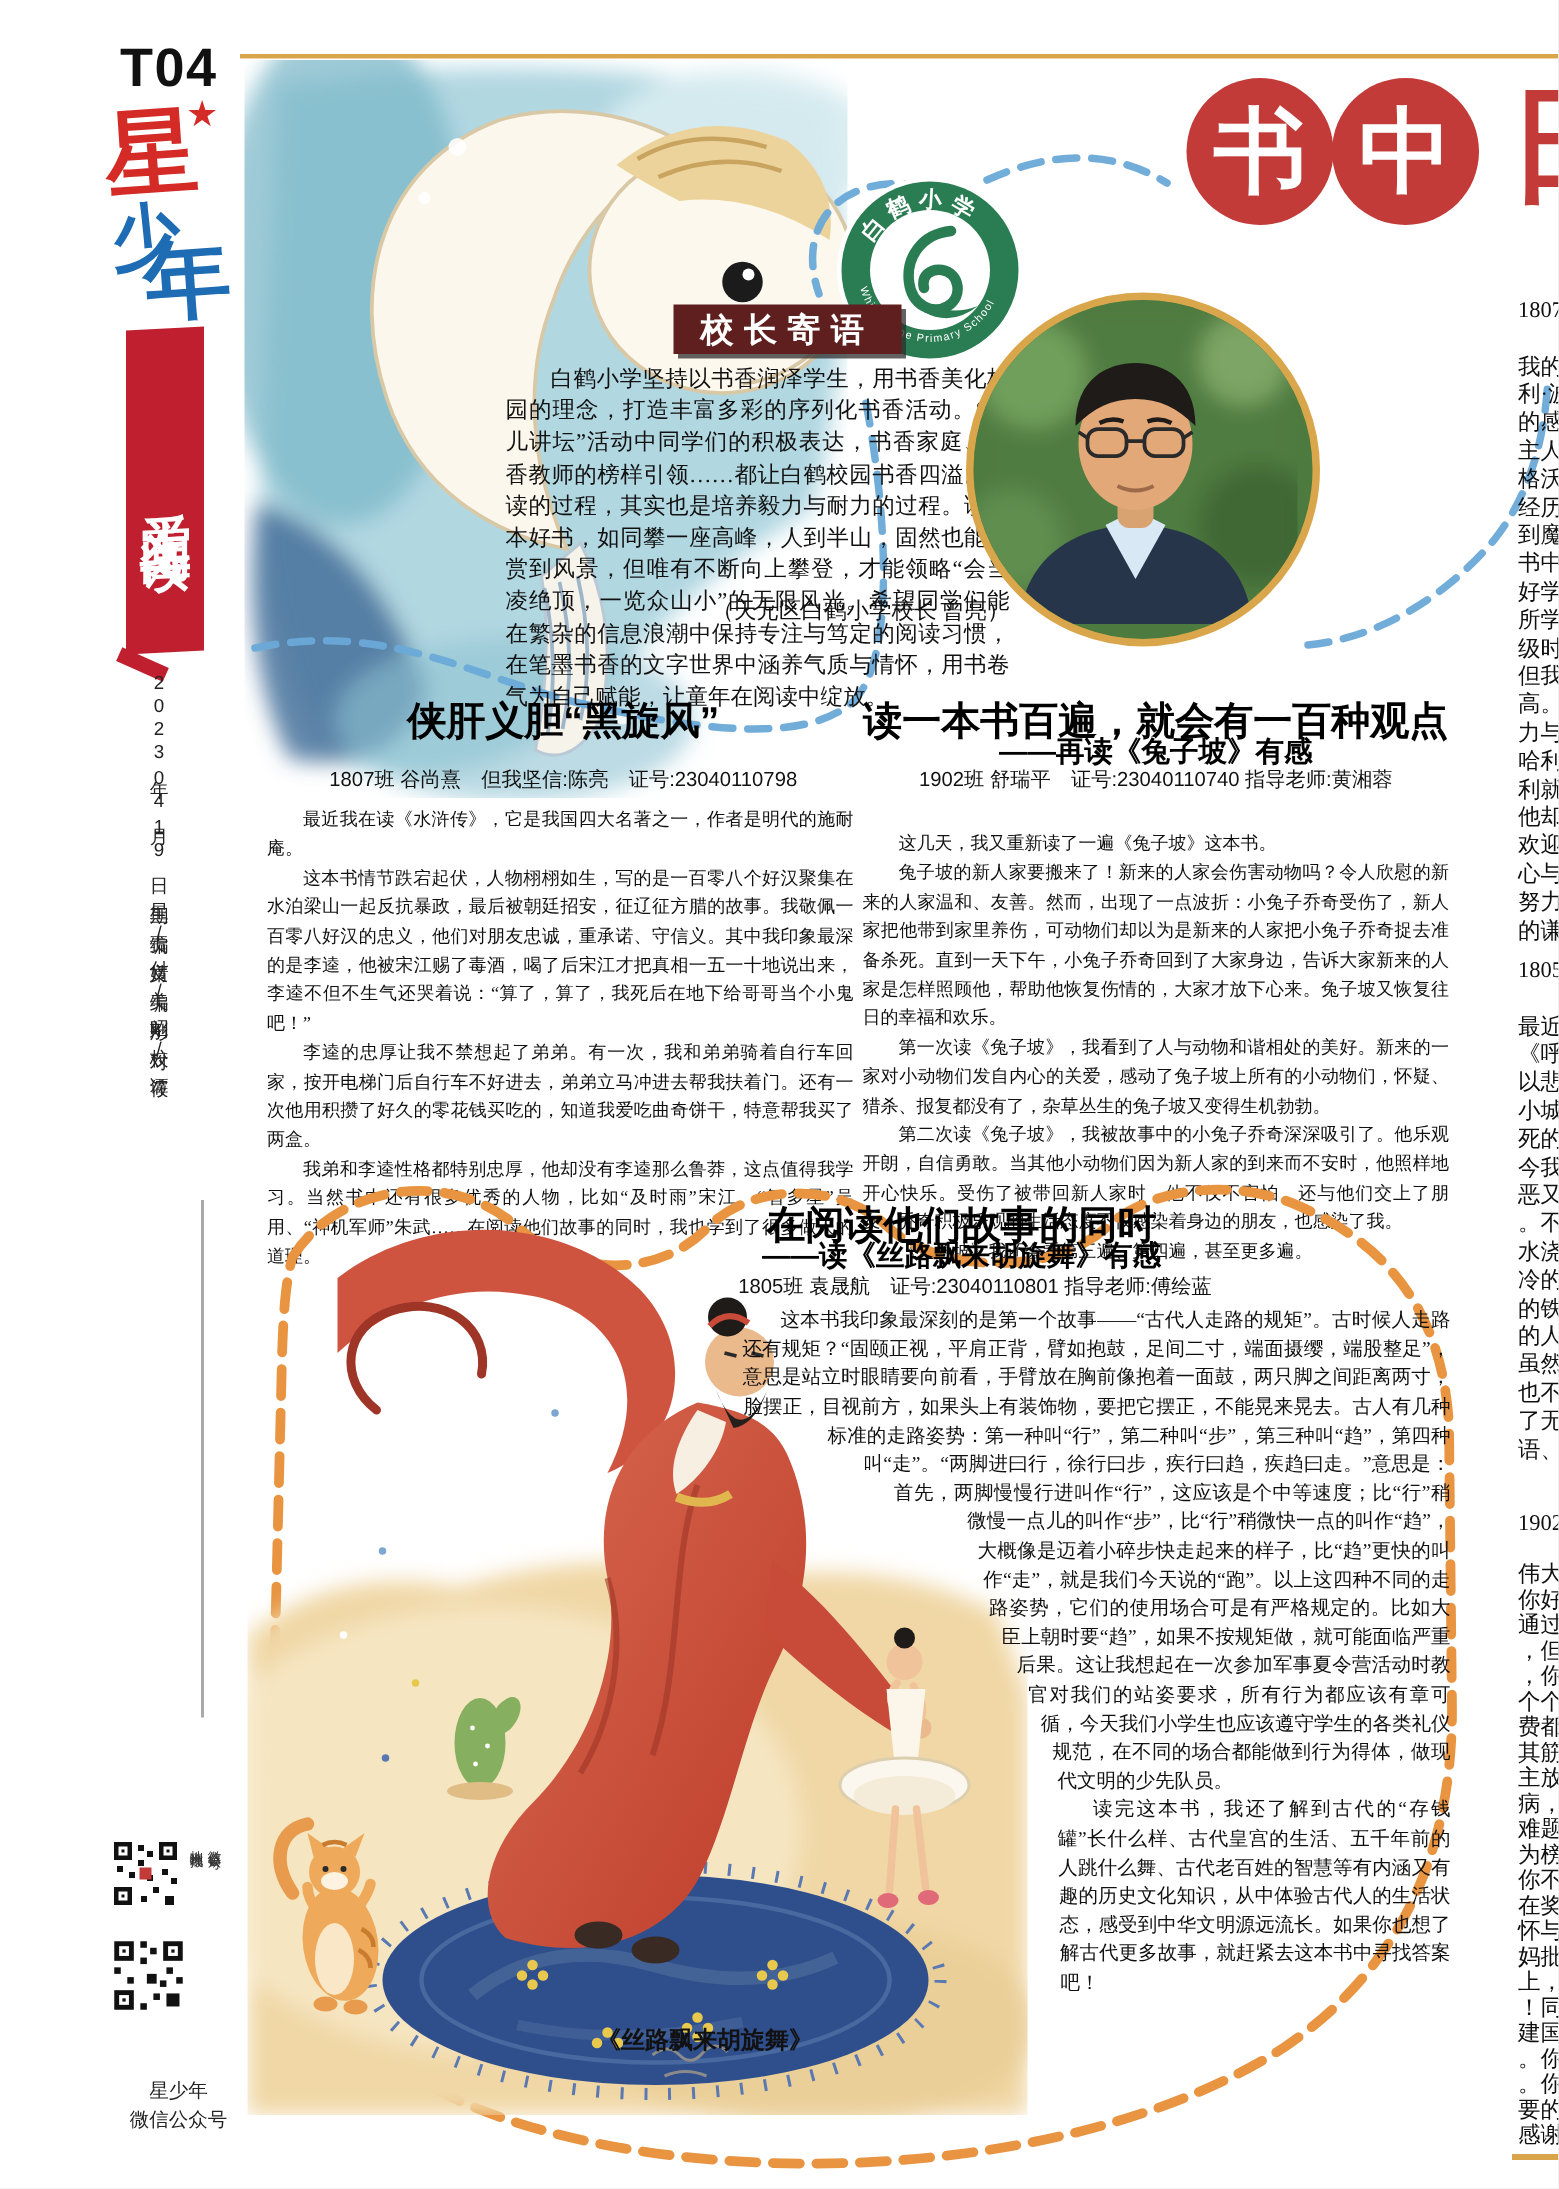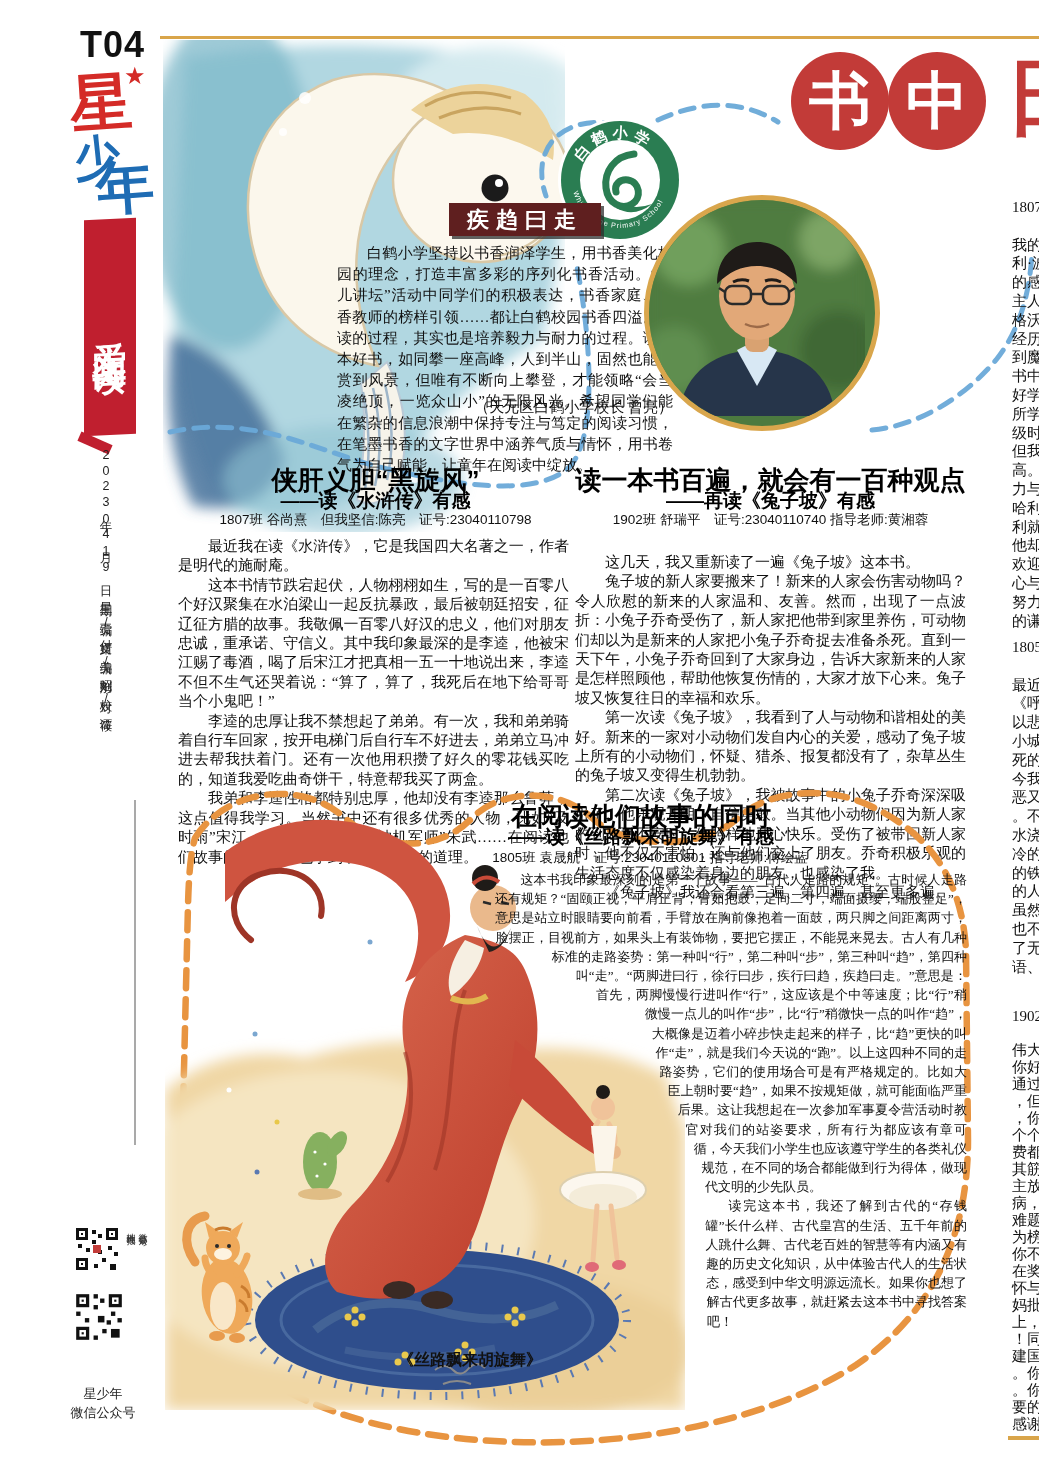--- a/index.html
+++ b/index.html
@@ -16,21 +16,21 @@
   .logo-nian{left:96px;top:158px;font-size:58px;font-weight:bold;color:#1e6cb4;transform:rotate(-4deg);line-height:1;}
   .sec-box{left:84px;top:219px;width:52px;height:216px;background:#c01f2f;transform:skewY(-3deg);
            display:flex;align-items:center;justify-content:center;}
   .sec-box span{writing-mode:vertical-rl;text-orientation:upright;color:#fff;font-weight:bold;
            font-size:34px;letter-spacing:6px;line-height:1;}
   .sec-tail{left:78px;top:438px;width:34px;height:10px;background:#c01f2f;transform:rotate(24deg);}
   .edition{left:97px;top:448px;height:370px;writing-mode:vertical-rl;text-orientation:upright;
            font-size:12.5px;letter-spacing:1.5px;color:#222;}
   .v-divider{left:134px;top:800px;width:2px;height:345px;background:#a9a9a9;}
   .qr-label-v{writing-mode:vertical-rl;text-orientation:upright;font-size:9px;color:#333;letter-spacing:1px;}
-  .qr-cap{left:64px;top:1384px;font-size:13px;color:#222;line-height:19px;text-align:center;width:78px;}
+  .qr-cap{left:80px;top:1384px;font-size:13px;color:#222;line-height:19px;text-align:center;width:78px;}
 
   
   .gold-top{left:160px;top:36px;width:879px;height:3px;background:#d9a54a;}
   .gold-bottom{left:1008px;top:1436px;width:31px;height:4px;background:#d9a54a;}
   .ban-circle{width:98px;height:98px;border-radius:50%;background:#c23b38;display:flex;
               align-items:center;justify-content:center;}
   .ban-circle span{color:#fff;font-size:62px;font-weight:bold;font-family:"Liberation Serif",serif;}
   .ban-ri{left:1005px;top:56px;font-size:84px;font-weight:bold;color:#c23b38;
           font-family:"Liberation Serif",serif;line-height:1;}
 
@@ -41,21 +41,21 @@
   .pm-text{left:337px;top:243px;width:336px;font-size:15px;line-height:21.2px;text-align:justify;
            text-indent:2em;color:#111;}
   .pm-credit{left:337px;top:398px;width:336px;font-size:15px;text-align:right;color:#111;}
   .photo-ring{left:644px;top:195px;width:226px;height:226px;border-radius:50%;border:5px solid #d9a64c;
               overflow:hidden;background:#4c7a3f;}
 
   
   .a-title{font-size:26px;font-weight:bold;text-align:center;color:#000;}
   .a-sub{font-size:19px;font-weight:bold;text-align:center;color:#000;}
   .a-byline{font-size:13.5px;text-align:center;color:#111;}
-  .a-body{font-size:15px;line-height:19.4px;text-align:justify;color:#101010;}
+  .a-body{font-size:12px;line-height:19.4px;text-align:justify;color:#101010;}
   .a-body p{margin:0;text-indent:2em;}
   .a1-t{left:188px;top:463px;width:375px;}
   .a1-s{left:188px;top:488px;width:375px;}
   .a1-b{left:188px;top:511px;width:375px;}
   .a1-body{left:178px;top:537px;width:391px;}
   .a2-t{left:575px;top:463px;width:391px;}
   .a2-s{left:575px;top:488px;width:391px;}
   .a2-b{left:575px;top:511px;width:391px;}
   .a2-body{left:575px;top:537px;width:391px;margin-top:16px;}
   .a3-t{left:455px;top:799px;width:372px;}
@@ -138,21 +138,21 @@
   </svg>
 
   <div class="abs ban-circle" style="left:791px;top:52px;">
     <span>书</span>
   </div>
   <div class="abs ban-circle" style="left:888px;top:52px;">
     <span>中</span>
   </div>
   <div class="abs ban-ri">日</div>
 
-  <div class="abs pm-label">疾趋曰走</div>
+  <div class="abs pm-label">校长寄语</div>
   <div class="abs pm-text serif">白鹤小学坚持以书香润泽学生，用书香美化校园的理念，打造丰富多彩的序列化书香活动。“少儿讲坛”活动中同学们的积极表达，书香家庭、书香教师的榜样引领……都让白鹤校园书香四溢。阅读的过程，其实也是培养毅力与耐力的过程。读一本好书，如同攀一座高峰，人到半山，固然也能欣赏到风景，但唯有不断向上攀登，才能领略“会当凌绝顶，一览众山小”的无限风光。希望同学们能在繁杂的信息浪潮中保持专注与笃定的阅读习惯，在笔墨书香的文字世界中涵养气质与情怀，用书卷气为自己赋能，让童年在阅读中绽放。</div>
   <div class="abs pm-credit serif">（天元区白鹤小学校长 曾亮）</div>
 
   <div class="abs photo-ring">
     <svg width="216" height="216" viewBox="0 0 216 216">
       <g filter="url(#soft)">
         <rect x="0" y="0" width="216" height="216" fill="#4f7c40"></rect>
         <circle cx="40" cy="50" r="36" fill="#7fae66" opacity="0.7"></circle>
         <circle cx="180" cy="40" r="30" fill="#9cc27e" opacity="0.6"></circle>
         <circle cx="190" cy="150" r="40" fill="#39602f" opacity="0.7"></circle>
@@ -167,21 +167,20 @@
         <rect x="76" y="86" width="26" height="18" rx="7"></rect>
         <rect x="114" y="86" width="26" height="18" rx="7"></rect>
         <path d="M102,94 L114,94 M76,92 L70,88 M140,92 L146,88"></path>
       </g>
       <path d="M84,82 Q92,78 100,81 M116,81 Q124,78 132,82" stroke="#1f1b18" stroke-width="3" fill="none"></path>
       <path d="M96,124 Q108,130 120,124" stroke="#9c6a48" stroke-width="2.5" fill="none"></path>
     </svg>
   </div>
 
   <div class="abs a-title a1-t">侠肝义胆“黑旋风”</div>
-  <div class="abs a-sub a1-s">——读《水浒传》有感</div>
   <div class="abs a-byline a1-b">1807班 谷尚熹　但我坚信:陈亮　证号:23040110798</div>
   <div class="abs a-body a1-body serif">
     <p>最近我在读《水浒传》，它是我国四大名著之一，作者是明代的施耐庵。</p>
     <p>这本书情节跌宕起伏，人物栩栩如生，写的是一百零八个好汉聚集在水泊梁山一起反抗暴政，最后被朝廷招安，征辽征方腊的故事。我敬佩一百零八好汉的忠义，他们对朋友忠诚，重承诺、守信义。其中我印象最深的是李逵，他被宋江赐了毒酒，喝了后宋江才把真相一五一十地说出来，李逵不但不生气还哭着说：“算了，算了，我死后在地下给哥哥当个小鬼吧！”</p>
     <p>李逵的忠厚让我不禁想起了弟弟。有一次，我和弟弟骑着自行车回家，按开电梯门后自行车不好进去，弟弟立马冲进去帮我扶着门。还有一次他用积攒了好久的零花钱买吃的，知道我爱吃曲奇饼干，特意帮我买了两盒。</p>
     <p>我弟和李逵性格都特别忠厚，他却没有李逵那么鲁莽，这点值得我学习。当然书中还有很多优秀的人物，比如“及时雨”宋江、“智多星”吴用、“神机军师”朱武……在阅读他们故事的同时，我也学到了很多做人的道理。</p>
   </div>
 
   <div class="abs a-title a2-t">读一本书百遍，就会有一百种观点</div>
   <div class="abs a-sub a2-s">——再读《兔子坡》有感</div>

